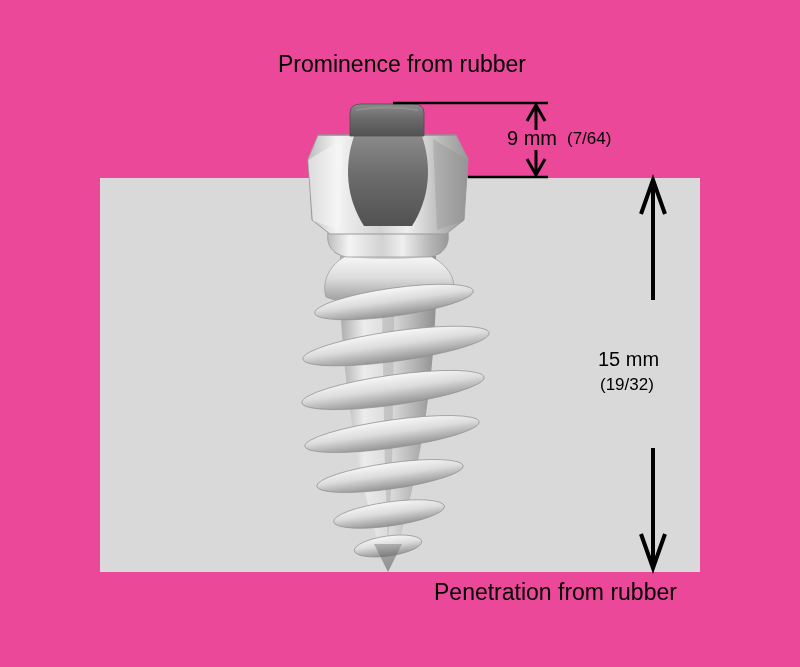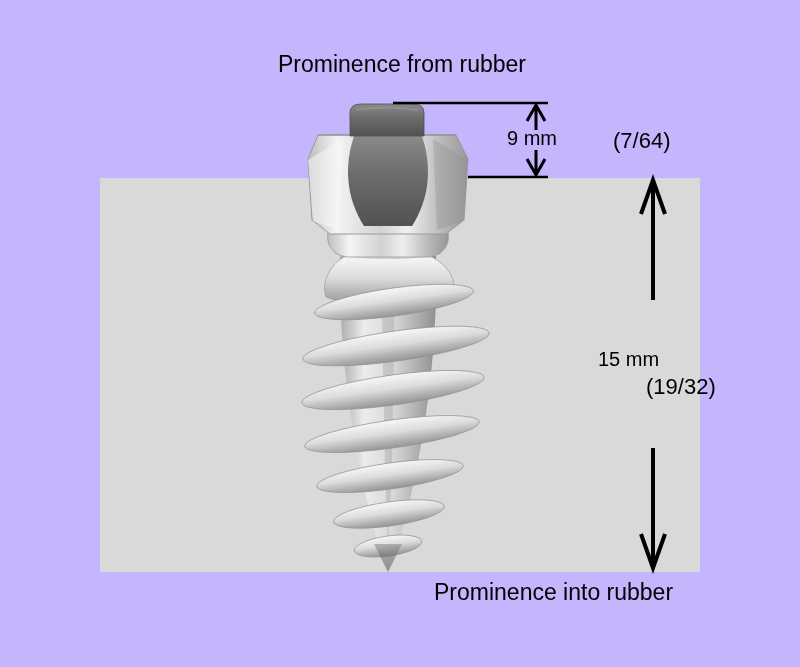--- a/index.html
+++ b/index.html
@@ -1,28 +1,28 @@
 <!DOCTYPE html>
 <html><head>
 <meta charset="utf-8">
 <style>
   html,body{margin:0;padding:0;background:#ffffff;}
   .canvas{
-    position:relative;width:800px;height:667px;background:#c4b5fd;overflow:hidden;
+    position:relative;width:800px;height:667px;background:#ec4899;overflow:hidden;
     font-family:"Liberation Sans", sans-serif;color:#000000;
   }
   .rubber-block{
     position:absolute;left:100px;top:178px;width:600px;height:394px;
     background:#d9d9d9;
   }
   .art{position:absolute;left:0;top:0;width:800px;height:667px;}
   .label{position:absolute;white-space:nowrap;color:#000;line-height:1;}
   .caption{font-size:23px;}
   .dim{font-size:20px;}
-  .dim-small{font-size:22px;margin-left:46px;}
+  .dim-small{font-size:17px;}
   .title-top{left:278px;top:53px;}
   .caption-bottom{left:434px;top:581px;}
   .dim3-value{left:507px;top:128px;}
   .dim3-frac{left:567px;top:130px;}
   .dim15-value{left:598px;top:349px;}
   .dim15-frac{left:600px;top:376px;}
 </style>
 </head>
 <body>
 
@@ -111,15 +111,15 @@
   </svg>
 
   <div class="label caption title-top">Prominence from rubber</div>
 
   <div class="label dim dim3-value">9 mm</div>
   <div class="label dim-small dim3-frac">(7/64)</div>
 
   <div class="label dim dim15-value">15 mm</div>
   <div class="label dim-small dim15-frac">(19/32)</div>
 
-  <div class="label caption caption-bottom">Prominence into rubber</div>
+  <div class="label caption caption-bottom">Penetration from rubber</div>
 
 </div>
 
 </body></html>

